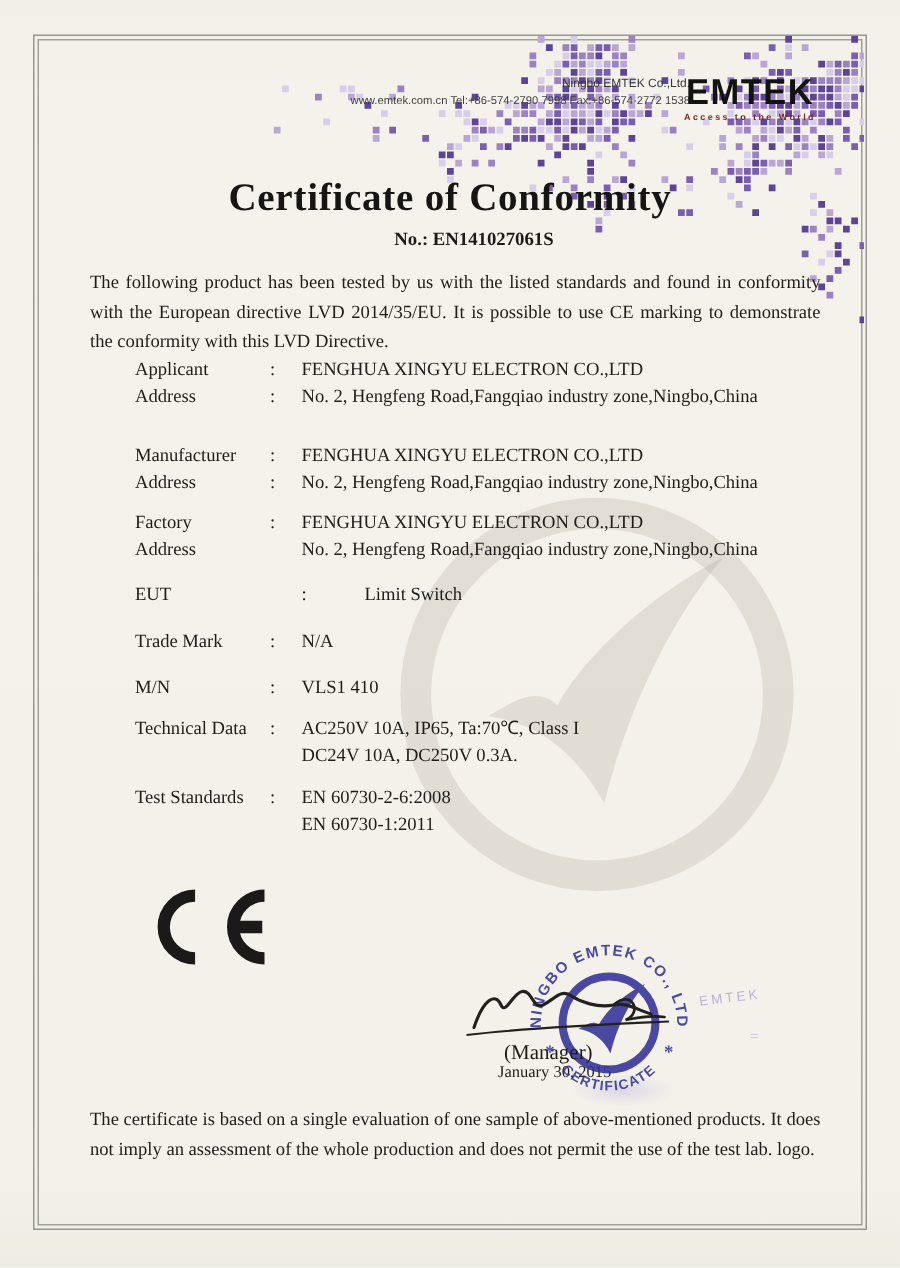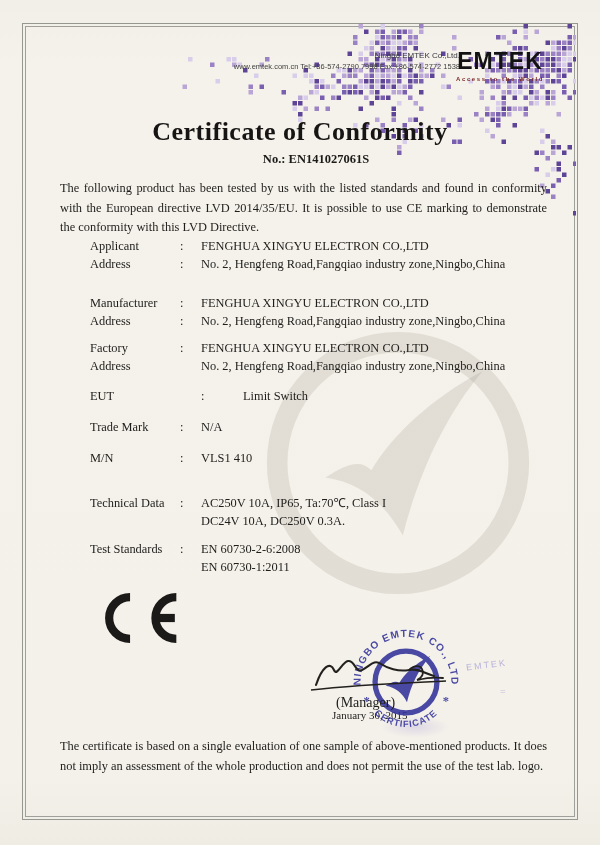--- a/index.html
+++ b/index.html
@@ -527,21 +527,21 @@
       <div class="frow" style="margin-top: 13px; justify-content: flex-end;">
         <span class="flabel">Trade Mark</span>
         <span class="fcolon">:</span>
         <span class="fvalue">N/A</span>
       </div>
       <div class="frow" style="margin-top: 13px;">
         <span class="flabel">M/N</span>
         <span class="fcolon">:</span>
         <span class="fvalue">VLS1 410</span>
       </div>
-      <div class="frow" style="margin-top: 27px;">
+      <div class="frow" style="margin-top: 9px;">
         <span class="flabel">Technical Data</span>
         <span class="fcolon">:</span>
         <span class="fvalue">AC250V 10A, IP65, Ta:70℃, Class I
 DC24V 10A, DC250V 0.3A.</span>
       </div>
       <div class="frow" style="margin-top: 10px;">
         <span class="flabel">Test Standards</span>
         <span class="fcolon">:</span>
         <span class="fvalue">EN 60730-2-6:2008
 EN 60730-1:2011</span>

